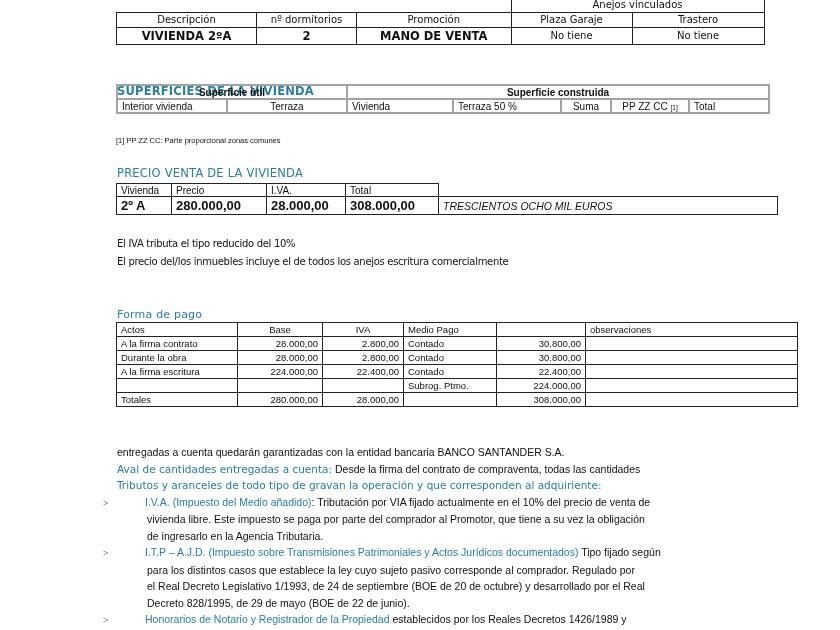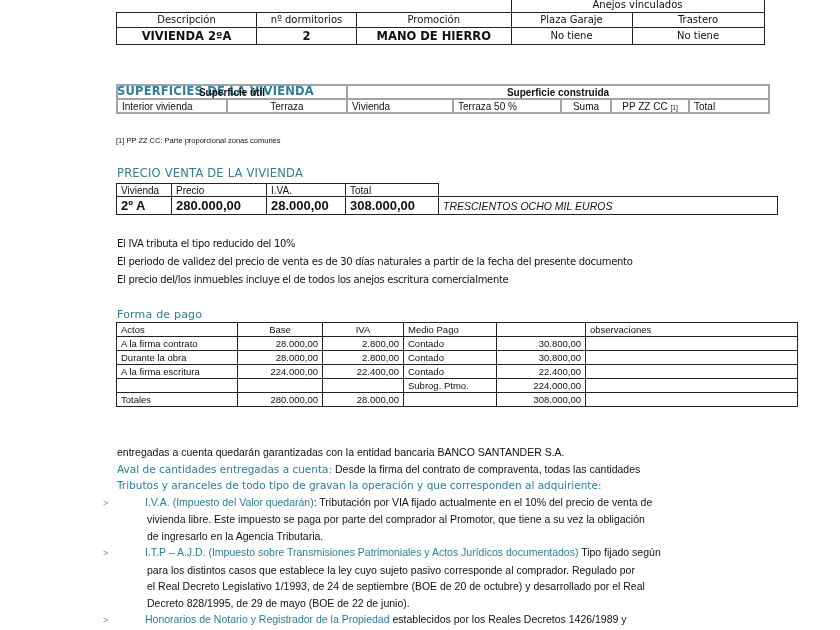--- a/index.html
+++ b/index.html
@@ -56,21 +56,21 @@
   <tr>
     <td>Descripción</td>
     <td>nº dormitorios</td>
     <td>Promoción</td>
     <td style="width:112px;">Plaza Garaje</td>
     <td style="width:123px;">Trastero</td>
   </tr>
   <tr>
     <td class="big">VIVIENDA 2ºA</td>
     <td class="big">2</td>
-    <td class="big">MANO DE HIERRO</td>
+    <td class="big">MANO DE VENTA</td>
     <td class="no">No tiene</td>
     <td class="no">No tiene</td>
   </tr>
 </tbody>
   </table>
 
 <div class="abs h-title" style="left:117px; top:84px;font-weight:bold;">SUPERFICIES DE LA VIVIENDA</div>
 <table id="t-sup" class="abs" style="left:116px; top:84px; width:654px;">
   <tbody>
       <tr>
@@ -105,21 +105,20 @@
     <td class="val">280.000,00</td>
     <td class="val">28.000,00</td>
     <td class="val">308.000,00</td>
     <td class="words">TRESCIENTOS OCHO MIL EUROS</td>
   </tr>
 </tbody>
   </table>
 
 <div class="abs para" style="left:117px; top:235px;">
   <div>El IVA tributa el tipo reducido del 10%</div>
-  <div>El periodo de validez del precio de venta es de 30 días naturales a partir de la fecha del presente documento</div>
   <div>El precio del/los inmuebles incluye el de todos los anejos escritura comercialmente</div>
 </div>
 
 <div class="abs h-title" style="left:117px; top:308px; font-size:11px;">Forma de pago</div>
 <table id="t-pago" class="abs" style="left:116px; top:322px; width:682px;">
   <tbody>
       <tr>
     <td style="width:112px;">Actos</td>
     <td class="c" style="width:76px;">Base</td>
     <td class="c" style="width:72px;margin-left:30px;">IVA</td>
@@ -172,21 +171,21 @@
 
 <div class="abs sec-text" style="left:117px; top:444px; width:700px;">
   <div>entregadas a cuenta quedarán garantizadas con la entidad bancaria BANCO SANTANDER S.A.</div>
   <div>
     <span class="lead">Aval de cantidades entregadas a cuenta:</span><span> Desde la firma del contrato de compraventa, todas las cantidades</span>
   </div>
   <div class="lead">Tributos y aranceles de todo tipo de gravan la operación y que corresponden al adquiriente:</div>
 
   <div style="padding-left:8px;">
     <div class="bul-line">
-      <span class="bullet">&gt;</span><span class="blue">I.V.A. (Impuesto del Valor quedarán)</span><span>: Tributación por VIA fijado actualmente en el 10% del precio de venta de</span>
+      <span class="bullet">&gt;</span><span class="blue">I.V.A. (Impuesto del Medio añadido)</span><span>: Tributación por VIA fijado actualmente en el 10% del precio de venta de</span>
       <div style="text-indent:0;">vivienda libre. Este impuesto se paga por parte del comprador al Promotor, que tiene a su vez la obligación</div>
       <div style="text-indent:0;">de ingresarlo en la Agencia Tributaria.</div>
     </div>
     <div class="bul-line">
       <span class="bullet">&gt;</span><span class="blue">I.T.P – A.J.D. (Impuesto sobre Transmisiones Patrimoniales y Actos Jurídicos documentados)</span><span> Tipo fijado según</span>
       <div style="text-indent:0;">para los distintos casos que establece la ley cuyo sujeto pasivo corresponde al comprador. Regulado por</div>
       <div style="text-indent:0;">el Real Decreto Legislativo 1/1993, de 24 de septiembre (BOE de 20 de octubre) y desarrollado por el Real</div>
       <div style="text-indent:0;">Decreto 828/1995, de 29 de mayo (BOE de 22 de junio).</div>
     </div>
     <div class="bul-line">

